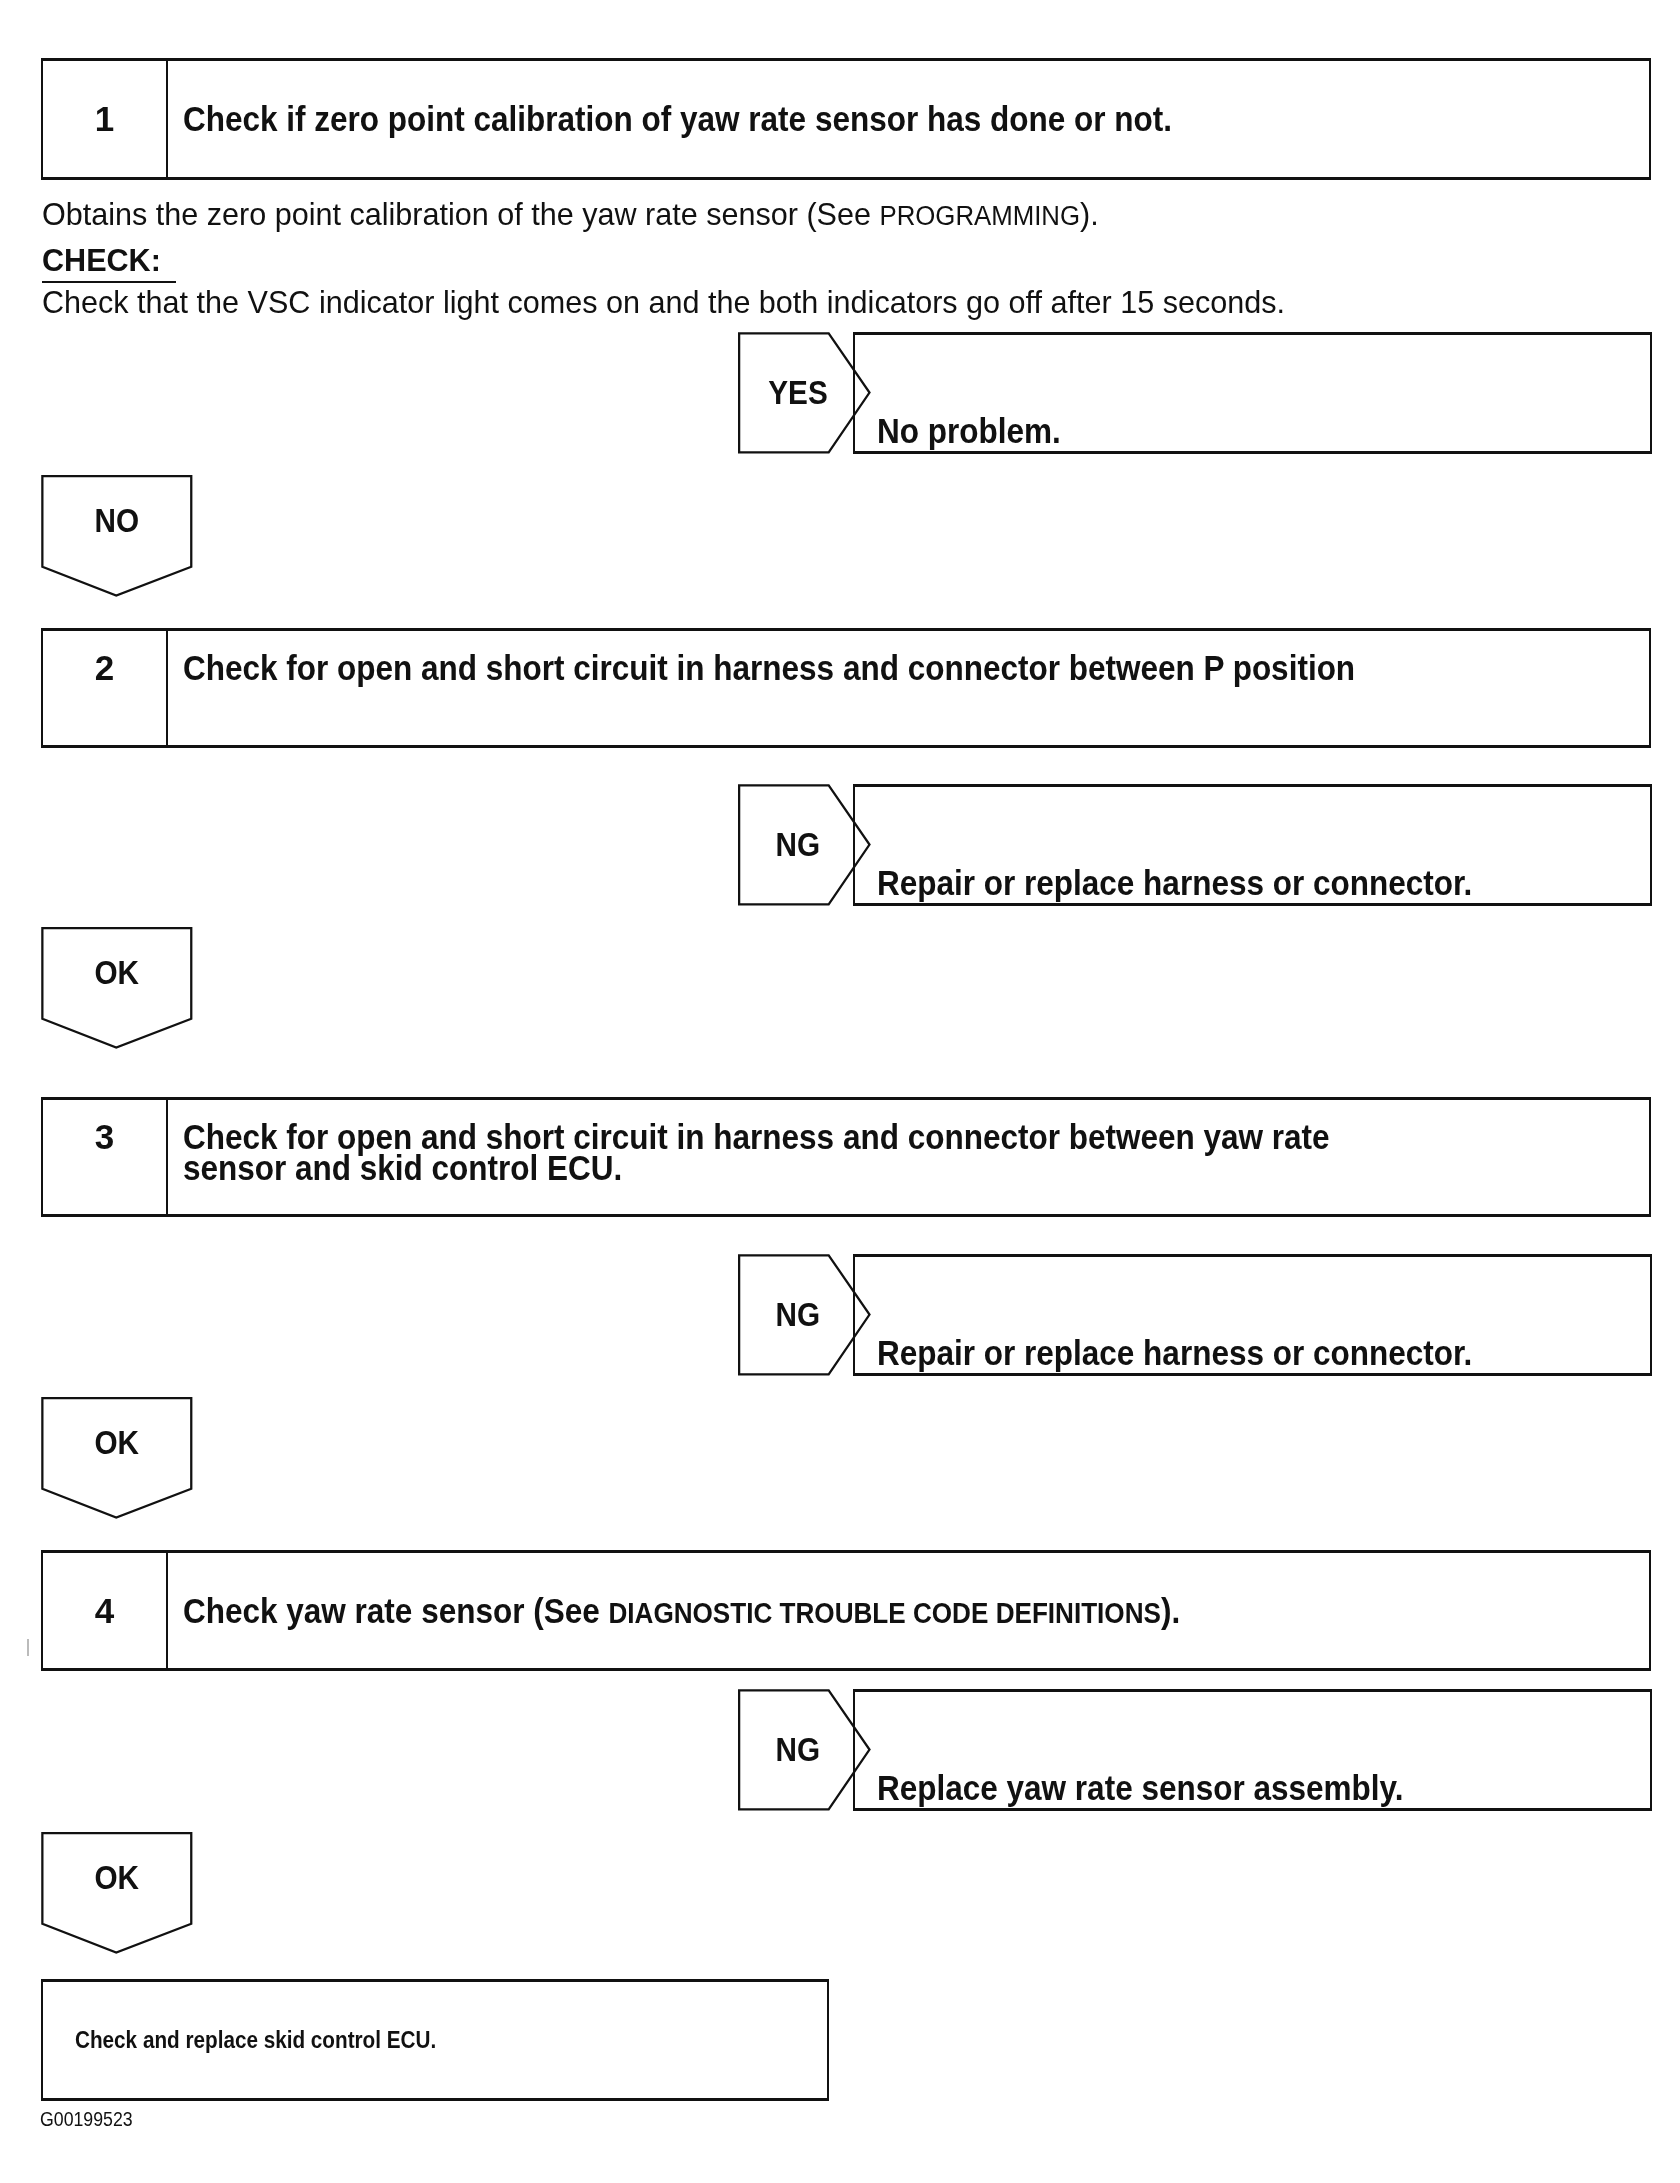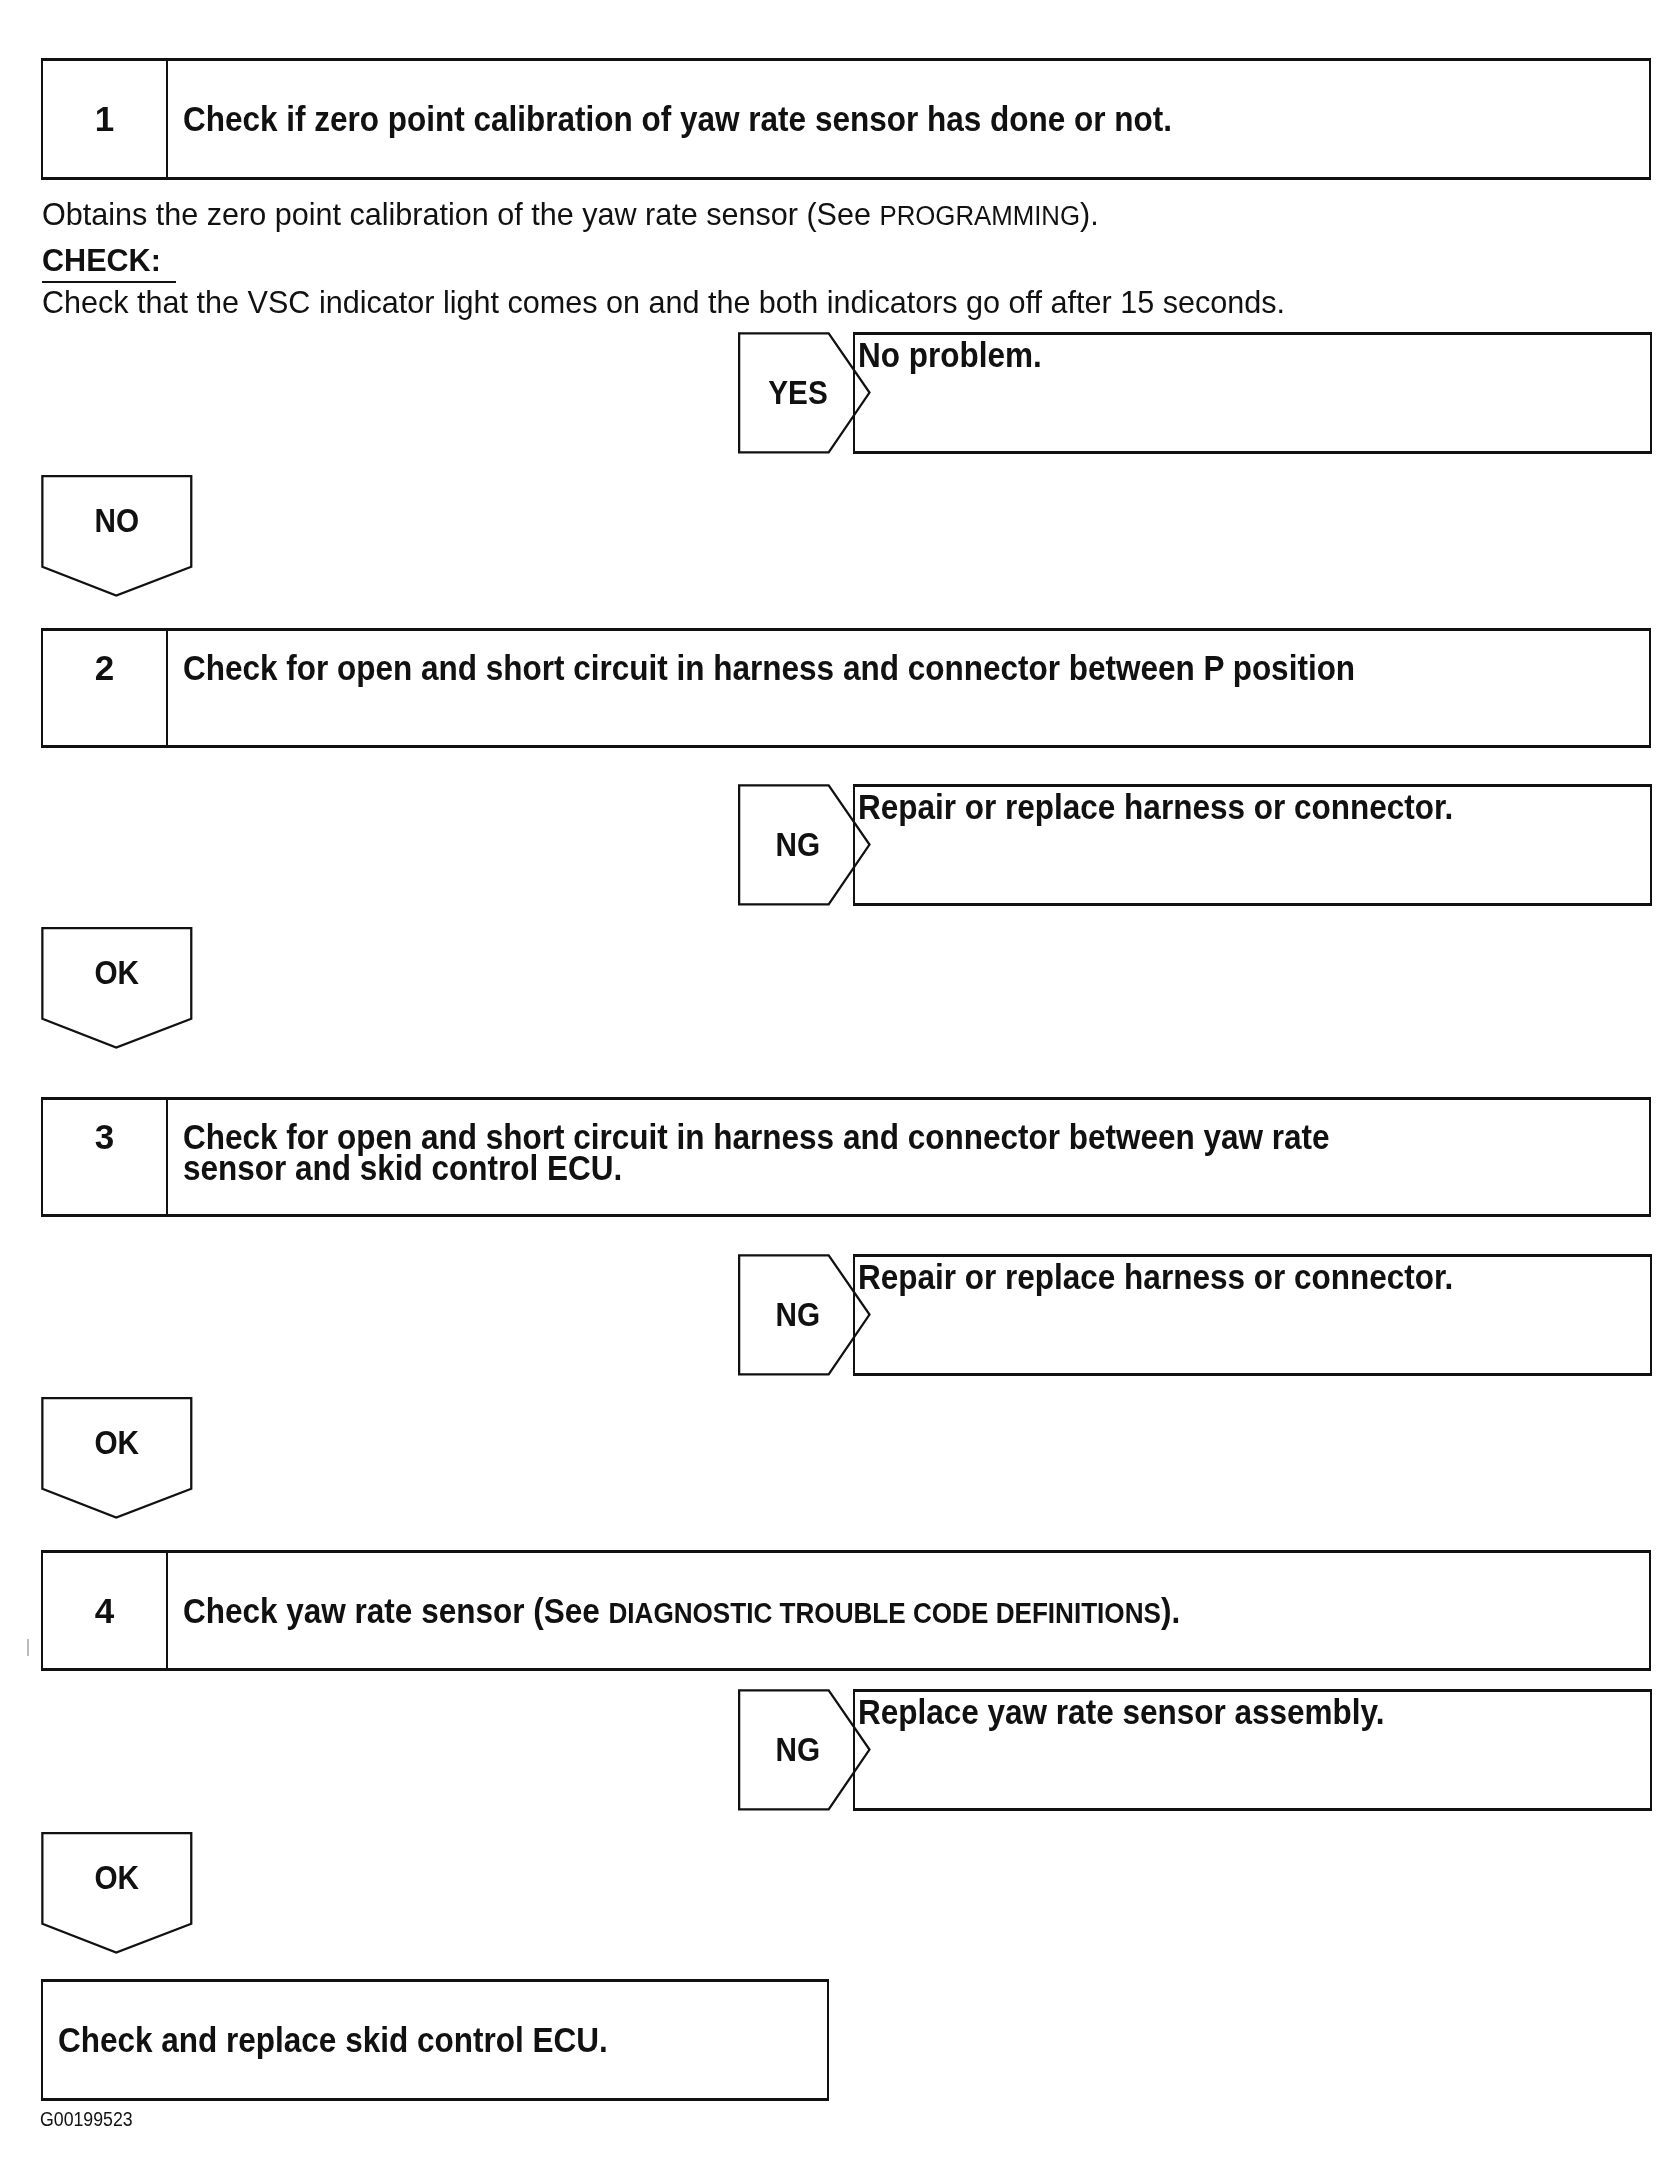--- a/index.html
+++ b/index.html
@@ -22,29 +22,29 @@
   .check-label { font-weight:bold; }
   .underline { position:absolute; left:42px; width:134px; height:2.3px; background:#111; top:281px; }
   .arrow-right { position:absolute; left:710px; width:133px; height:122px;margin-left:28px; }
   .arrow-right svg, .arrow-down svg { position:absolute; left:0; top:0; overflow:visible; }
   .arrow-right .lbl { position:absolute; left:0; width:120px; top:0; height:122px;
                       display:flex; align-items:center; justify-content:center;
                       font-weight:bold; font-size:33px; }
   .arrow-right .lbl span, .arrow-down .lbl span { transform:scaleX(0.9); display:inline-block; }
   .result-box { position:absolute; left:853px; width:799px; height:122px; box-sizing:border-box;
                 border:2.3px solid #111; border-top-width:3px; border-bottom-width:3.8px;
-                display:flex; align-items:flex-start; padding-left:3px; font-weight:bold; font-size:35px; }
+                display:flex; align-items:flex-end; padding-left:22px; font-weight:bold; font-size:35px; }
   .result-box span { white-space:nowrap; transform:scaleX(0.9); transform-origin:left center; display:inline-block; }
   .arrow-down { position:absolute; left:41px; width:152px; height:122px;text-align:center; }
   .arrow-down .lbl { position:absolute; left:0; width:152px; top:0; height:92px;
                      display:flex; align-items:center; justify-content:center;
                      font-weight:bold; font-size:33px; }
   .final-box { position:absolute; left:41px; top:1979px; width:788px; height:122px; box-sizing:border-box;
                border:2.3px solid #111; border-top-width:3px; border-bottom-width:3.8px;
-               display:flex; align-items:center; padding-left:15px; font-weight:bold; font-size:35px; }
+               display:flex; align-items:center; padding-left:32px; font-weight:bold; font-size:23px; }
   .final-box span { white-space:nowrap; transform:scaleX(0.9); transform-origin:left center; display:inline-block; }
   .fig-id { position:absolute; left:40px; top:2110px; font-size:19.7px; line-height:19.7px;
             transform:scaleX(0.9); transform-origin:left top; white-space:nowrap; }
   .ref-small { font-size:29px; }
   .stray-mark { position:absolute; left:27px; top:1639px; width:1.5px; height:16.7px; background:#bbb; }
 </style>
 </head>
 <body>
 
 <div class="step-box" style="top:58px;height:122px;">

